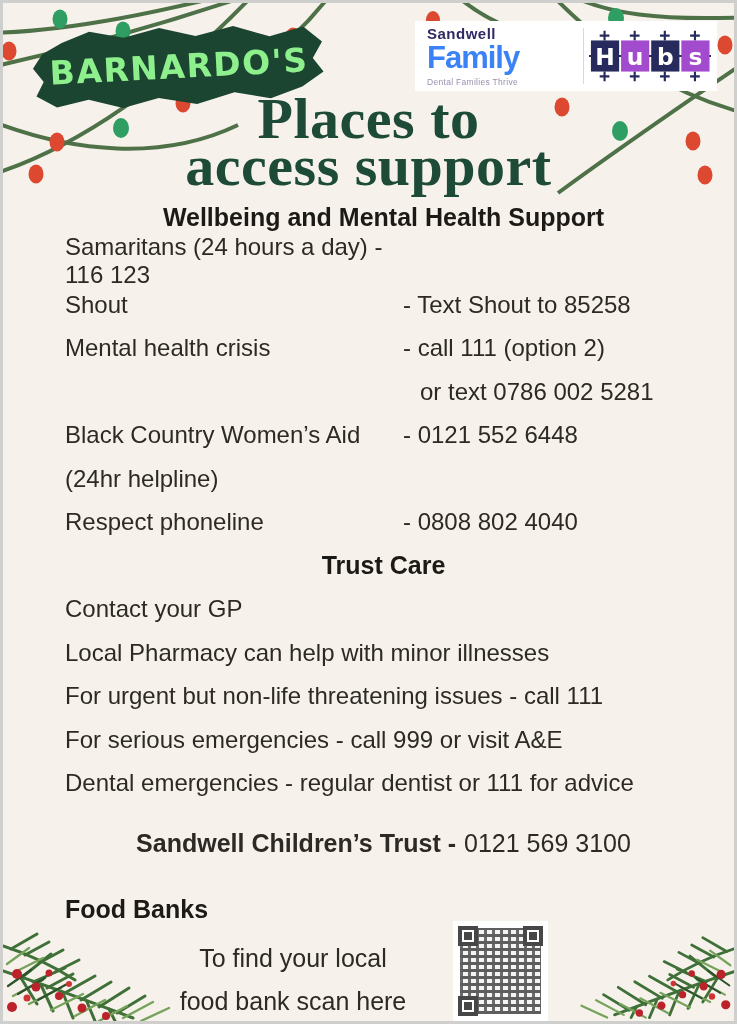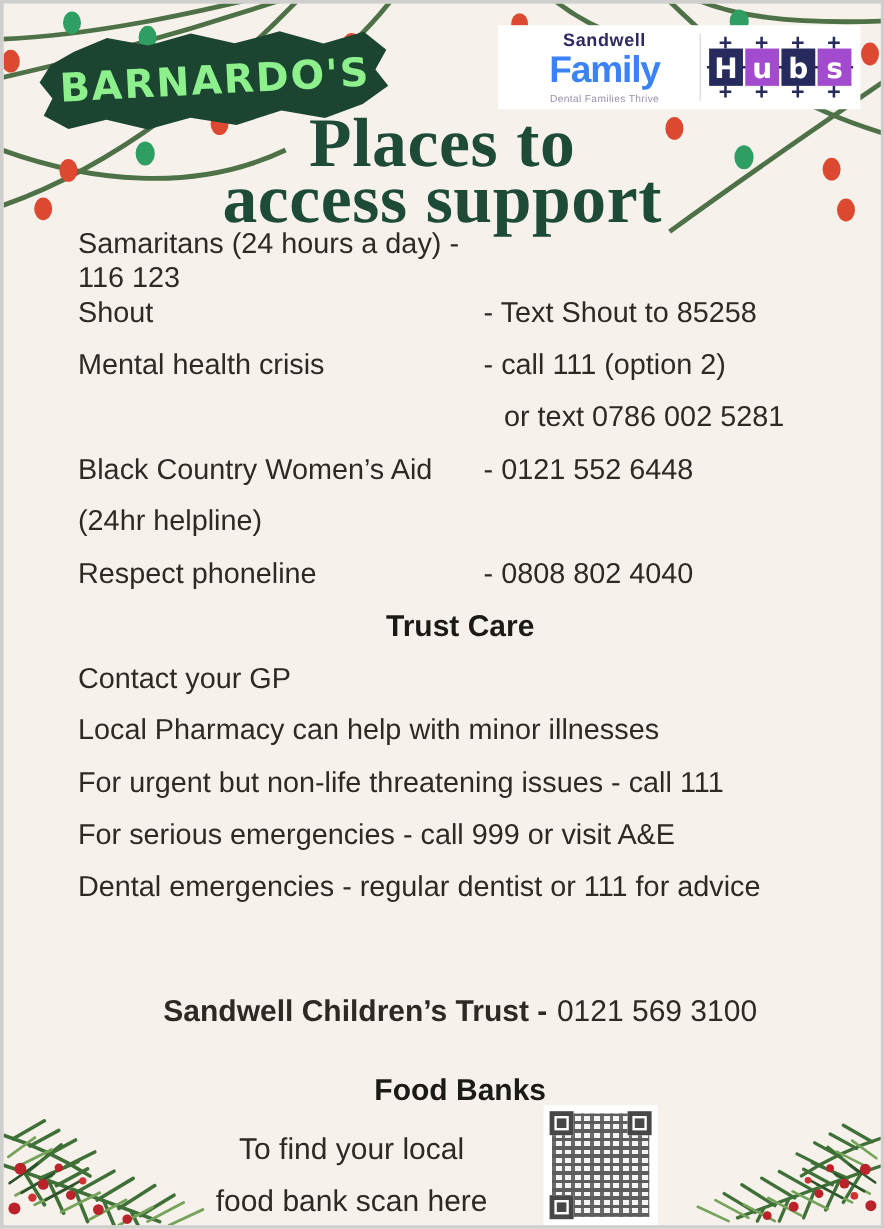--- a/index.html
+++ b/index.html
@@ -18,21 +18,21 @@
   .pine{position:absolute;bottom:0;pointer-events:none;}
   .pine.left{left:0;}
   .pine.right{right:0;transform:scaleX(-1);}
   
   .barnardos{position:absolute;left:26px;top:16px;}
   .sfh{
     position:absolute;left:412px;top:18px;width:302px;height:70px;
     background:#ffffff;display:flex;align-items:center;
     box-sizing:border-box;padding:4px 6px 4px 12px;
   }
-  .sfh-left{width:158px;line-height:1;text-align:center;}
+  .sfh-left{width:158px;line-height:1;}
   .sfh-sandwell{font-weight:bold;font-size:15px;color:#2d2a63;letter-spacing:.5px;}
   .sfh-family{font-weight:bold;font-size:31px;color:#3b82f6;letter-spacing:-1px;margin:1px 0 5px 0;}
   .sfh-tagline{font-size:8.5px;color:#9a8fae;letter-spacing:.3px;}
   .sfh-divider{width:1px;height:56px;background:#d8d8d8;margin:0 5px 0 2px;}
   
   .title{
     position:absolute;left:0;top:92px;width:100%;
     text-align:center;font-family:"Liberation Serif", serif;
     font-weight:bold;font-size:58px;line-height:47px;color:#1d4b38;
     letter-spacing:.5px;
@@ -45,21 +45,21 @@
   .r{flex:1;}
   .r.no-dash{padding-left:17px;}
   .trust{
     position:absolute;left:62px;top:826px;width:637px;height:43px;
     display:flex;align-items:flex-start;justify-content:center;font-size:25px;
   }
   .trust-name{font-weight:bold;}
   .trust-phone{margin-left:8px;}
   .fb-heading{
     position:absolute;left:62px;top:892px;width:637px;
-    text-align:center;font-weight:bold;font-size:25px;color:#1c1a17;
+    font-weight:bold;font-size:25px;color:#1c1a17;
   }
   .fb-text{
     position:absolute;left:140px;top:934px;width:300px;
     text-align:center;font-size:25px;line-height:43px;
   }
   
   .qr{
     position:absolute;left:450px;top:918px;width:95px;height:100px;
     background:#fff;box-sizing:border-box;padding:7px;
   }
@@ -149,20 +149,21 @@
       </g>
     </svg>
   </div>
 
   <div class="title">
     <span>Places to</span><br>
     <span>access support</span>
   </div>
 
   <div class="content">
+    <div class="line center">Wellbeing and Mental Health Support</div>
 
     <div class="line">
       <span class="l">Samaritans (24 hours a day) - 116 123</span>
       <span class="r"></span>
     </div>
     <div class="line">
       <span class="l">Shout</span>
       <span class="r">- Text Shout to 85258</span>
     </div>
     <div class="line">

